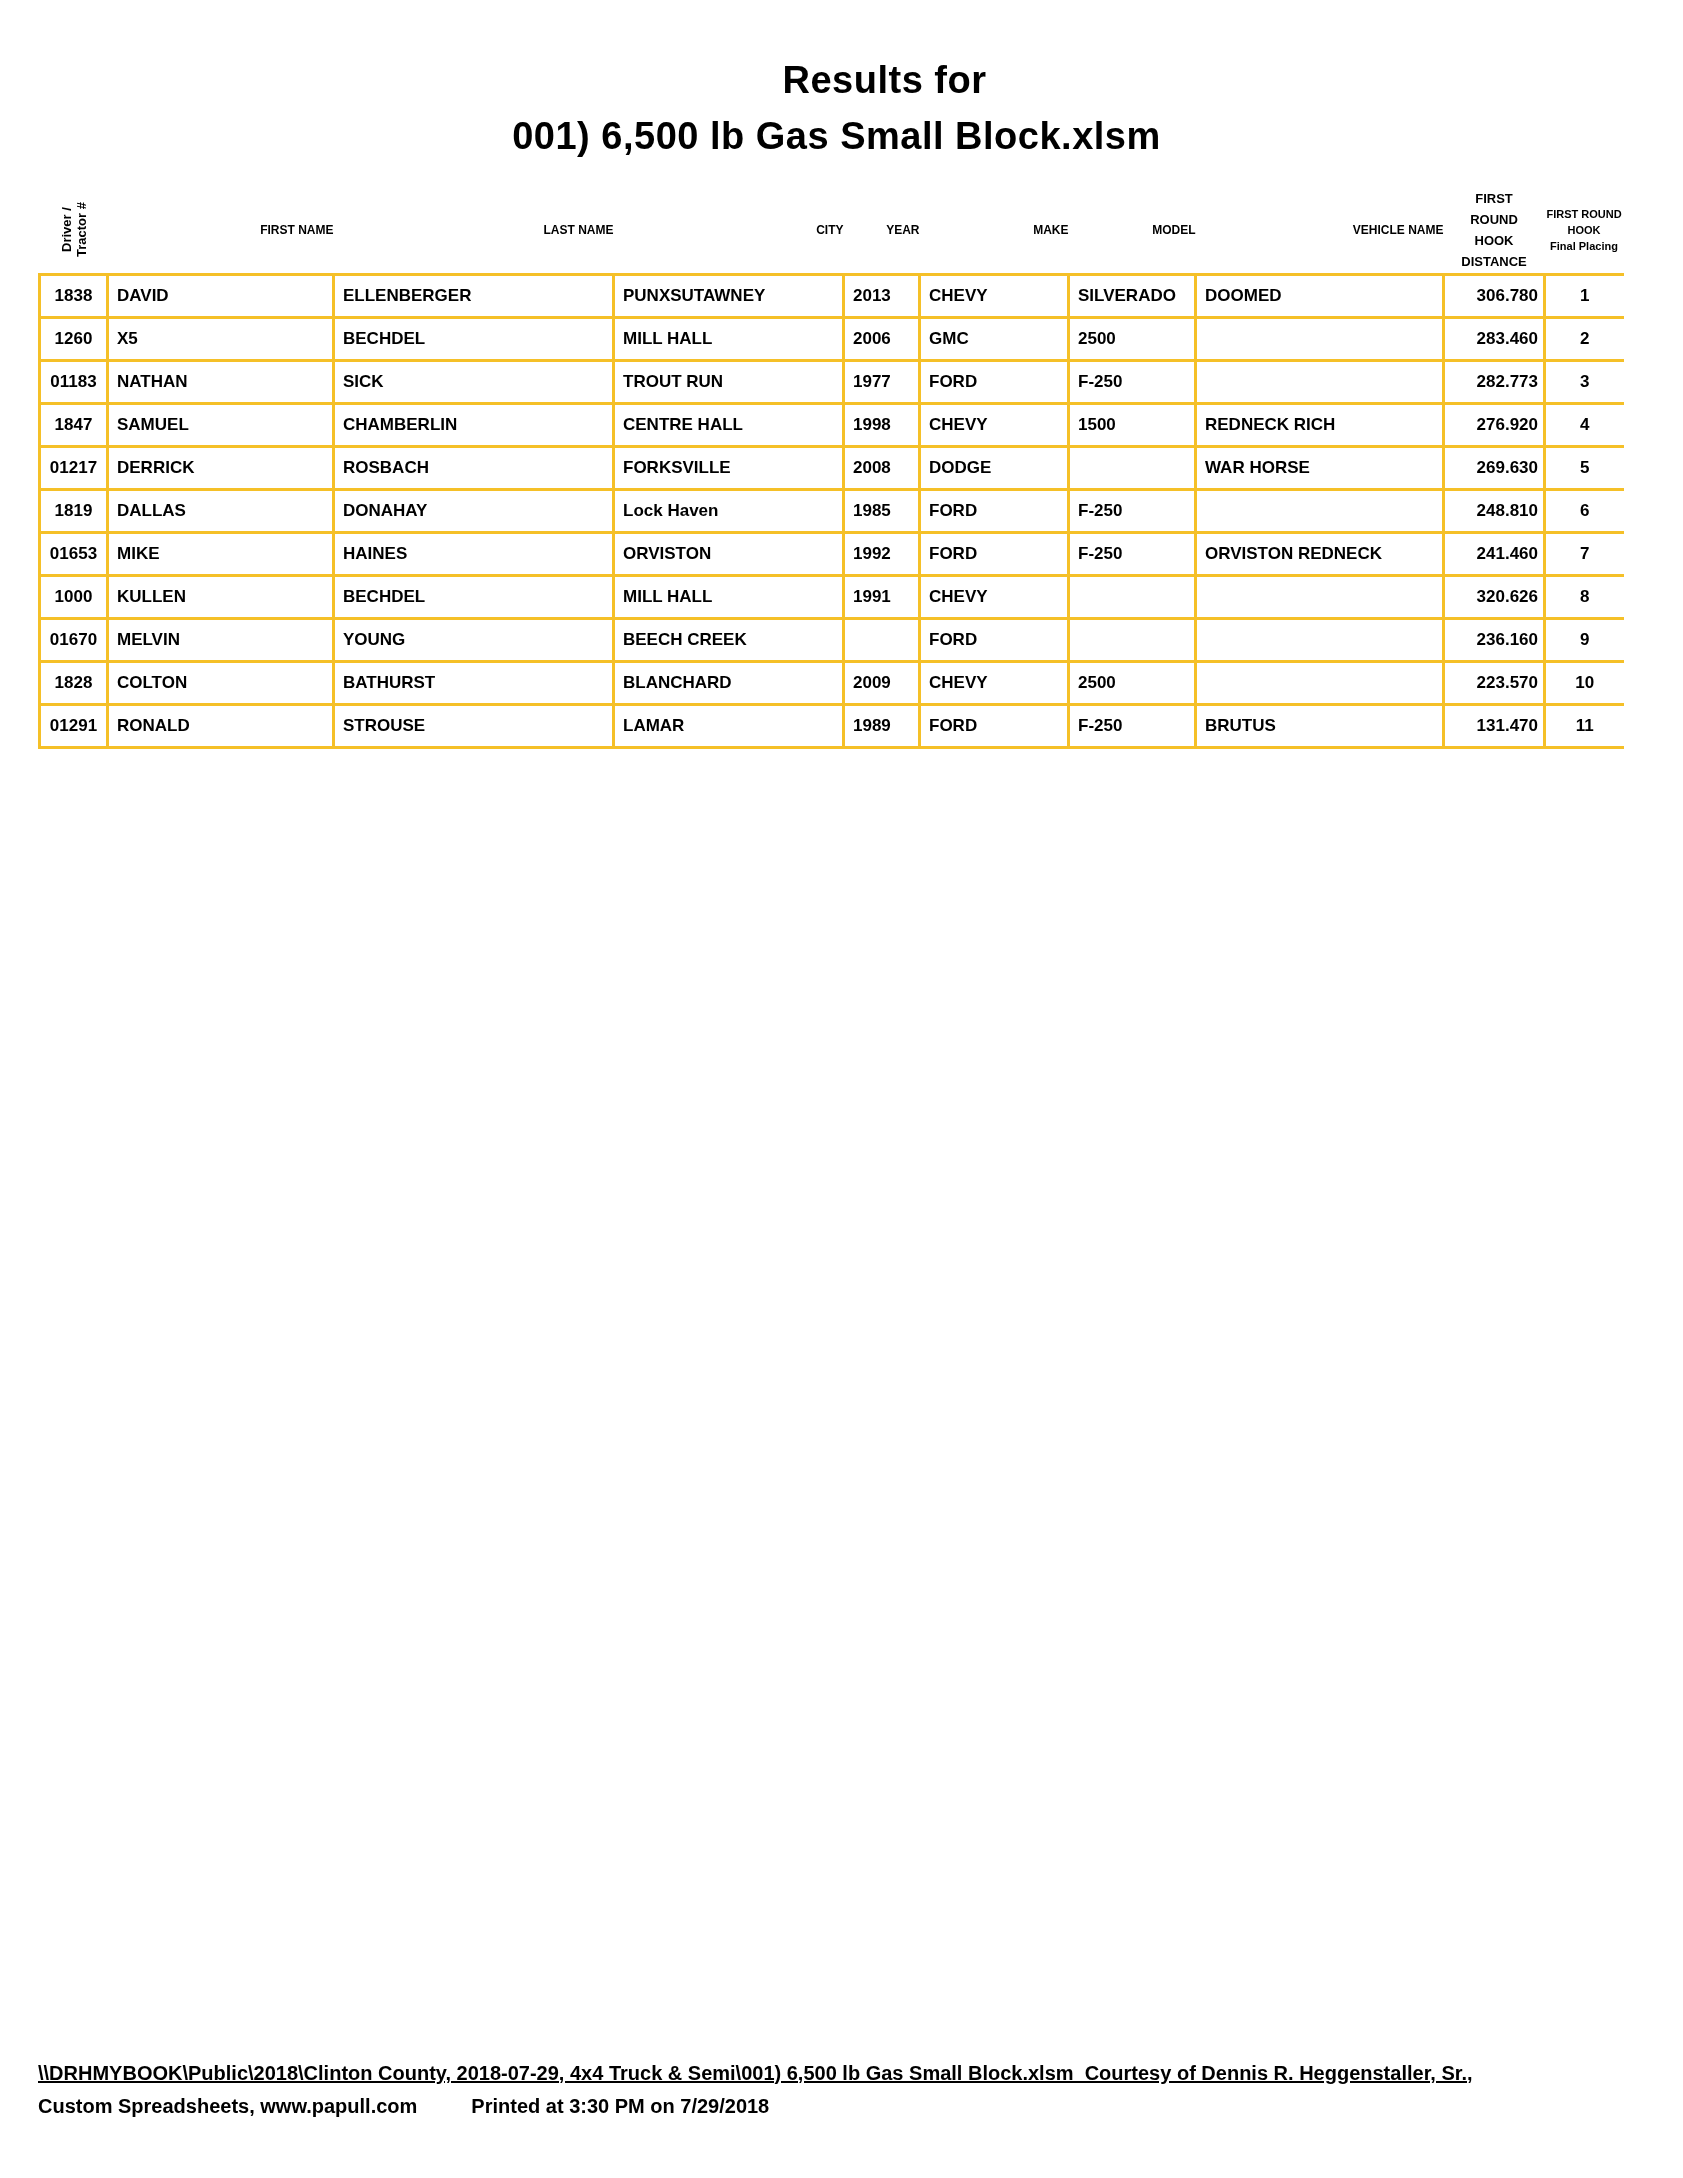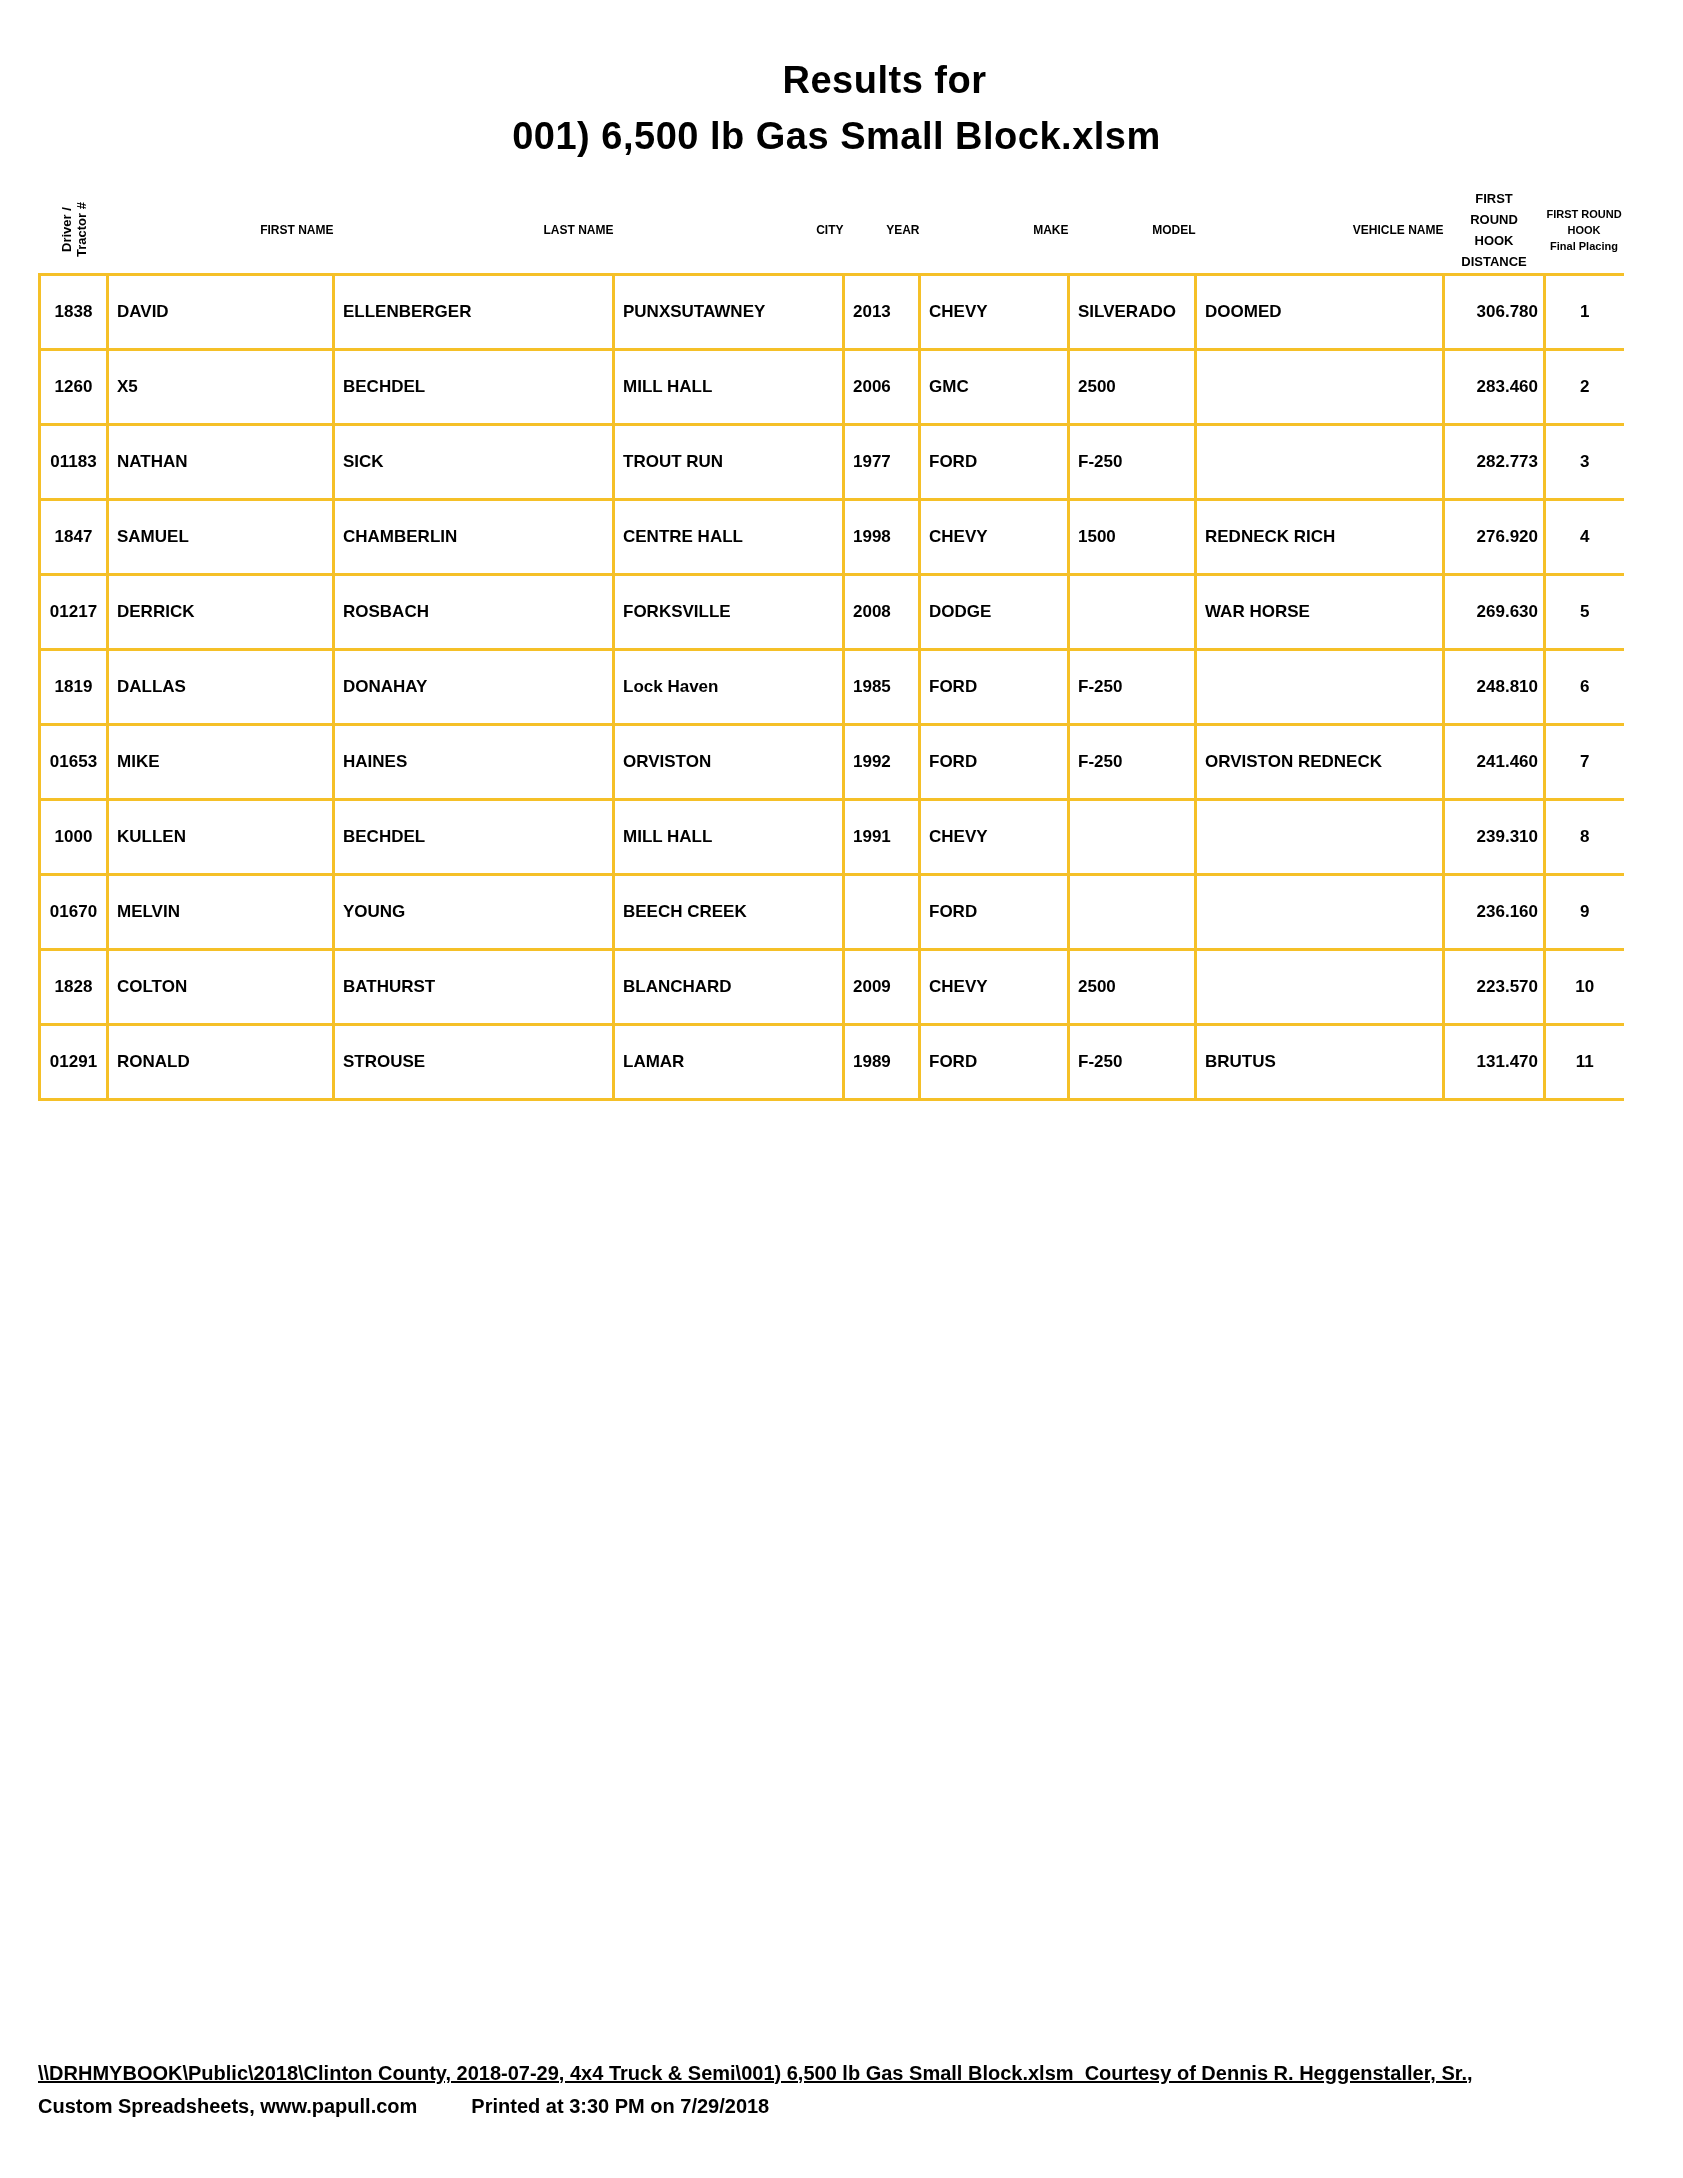--- a/index.html
+++ b/index.html
@@ -53,21 +53,21 @@
     margin:0 auto;
   }
   tbody td {
     border:3px solid #F5C028;
     height:40px;
     font-size:17px; font-weight:bold;
     padding:0 8px;
     background:#ffffff;
     overflow:hidden; white-space:nowrap;
   }
-  td.col-id       { text-align:center; padding:16px 2px; }
+  td.col-id       { text-align:center; padding:0 2px; }
   td.col-first, td.col-last, td.col-city,
   td.col-year, td.col-make, td.col-model,
   td.col-vehicle  { text-align:left; }
   td.col-distance { text-align:right; padding-right:5px; }
   td.col-placing  { text-align:center; border-right:none; }
 
   .footer {
     position:absolute; left:38px; top:2057px;
     font-size:20px; font-weight:bold;
     line-height:33px;
@@ -205,21 +205,21 @@
         </tr>
         <tr>
           <td class="col-id">1000</td>
           <td class="col-first">KULLEN</td>
           <td class="col-last">BECHDEL</td>
           <td class="col-city">MILL HALL</td>
           <td class="col-year">1991</td>
           <td class="col-make">CHEVY</td>
           <td class="col-model"></td>
           <td class="col-vehicle"></td>
-          <td class="col-distance">239.310</td>
+          <td class="col-distance">320.626</td>
           <td class="col-placing">8</td>
         </tr>
         <tr>
           <td class="col-id">01670</td>
           <td class="col-first">MELVIN</td>
           <td class="col-last">YOUNG</td>
           <td class="col-city">BEECH CREEK</td>
           <td class="col-year"></td>
           <td class="col-make">FORD</td>
           <td class="col-model"></td>

